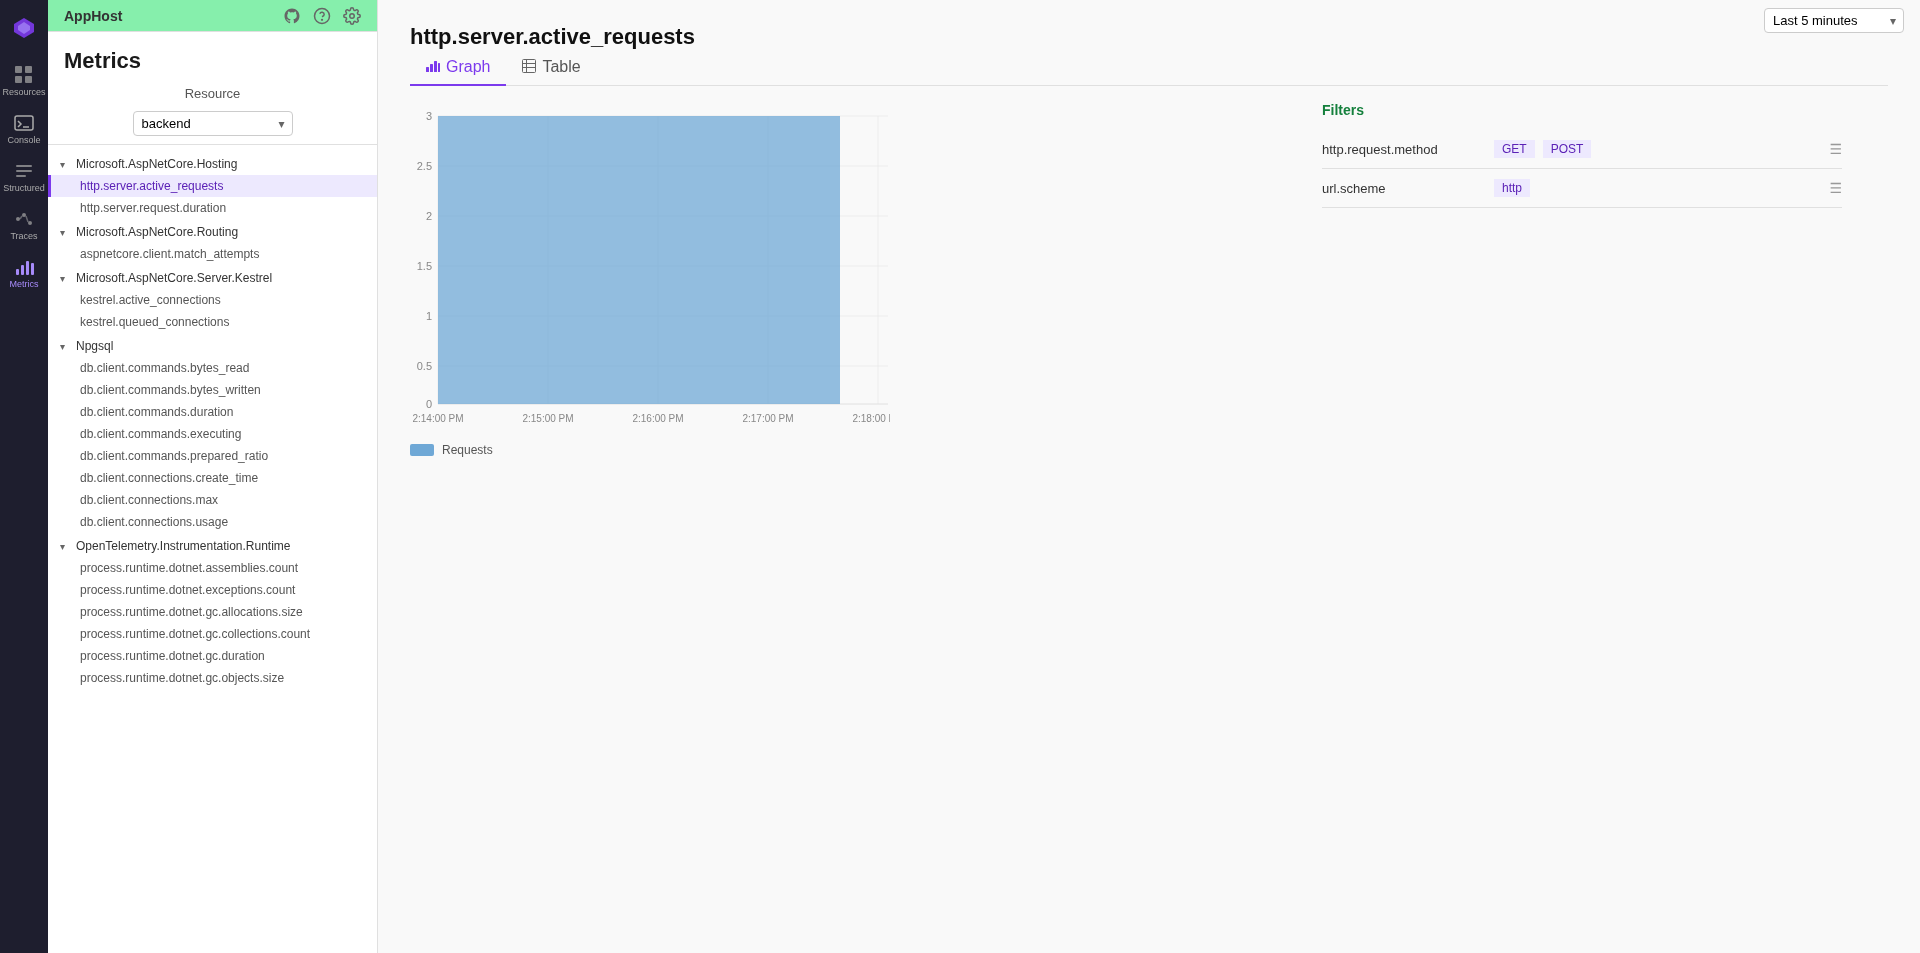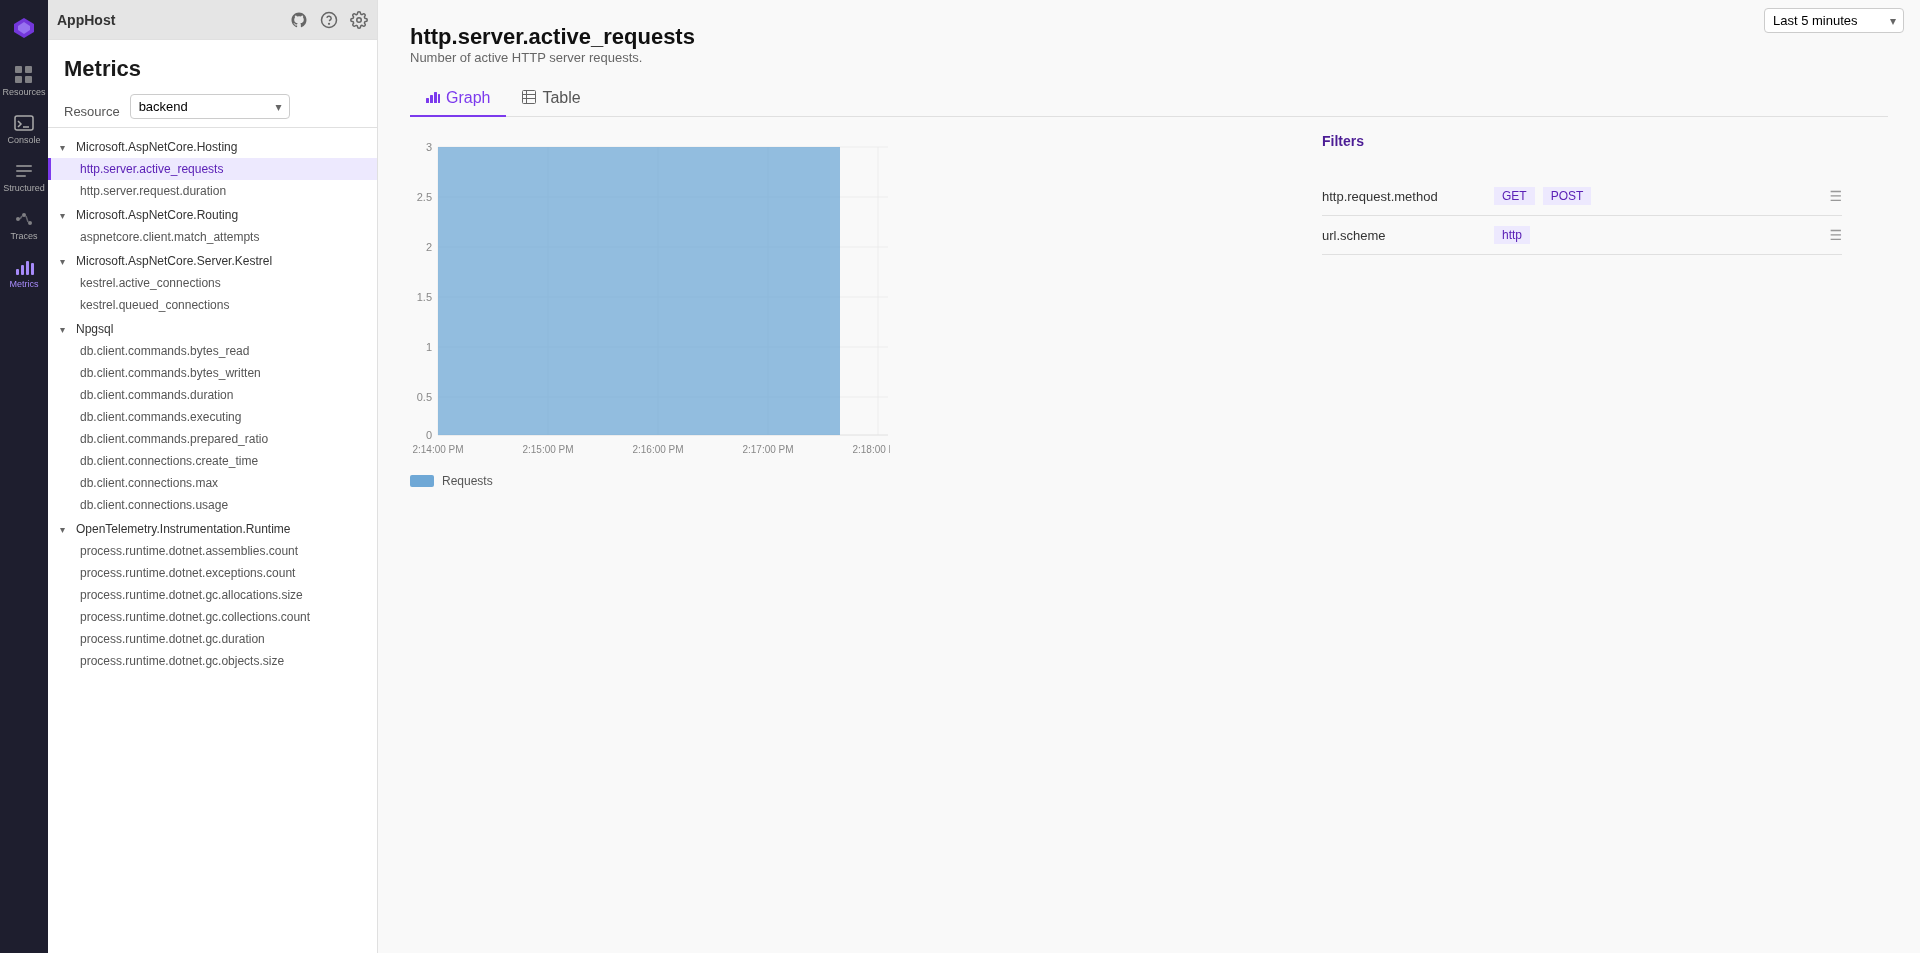--- a/index.html
+++ b/index.html
@@ -43,22 +43,23 @@
       border-bottom: 1px solid #e0e0e0;
     }
     .page-title {
       font-size: 22px;
       font-weight: 600;
       color: #1a1a1a;
       margin-bottom: 12px;
     }
     .resource-row {
       display: flex;
-      align-items: flex-end;
+      align-items: center;
       gap: 10px;
+      flex-direction: column;
     }
     .resource-label {
       color: #555;
       font-size: 13px;
     }
     .resource-select {
       border: 1px solid #ccc;
       border-radius: 4px;
       padding: 4px 28px 4px 8px;
       font-size: 13px;
@@ -134,24 +135,24 @@
     .main-content {
       flex: 1;
       display: flex;
       flex-direction: column;
       overflow: hidden;
       background: #f9f9f9;
     }
 
     
     .top-bar {
-      background: #e5e5e5;
+      background: #86efac;
       border-bottom: 1px solid #e0e0e0;
-      padding: 0 9px;
-      height: 40px;
+      padding: 0 16px;
+      height: 32px;
       display: flex;
       align-items: center;
       justify-content: space-between;
     }
     .app-title {
       font-size: 14px;
       font-weight: 600;
       color: #333;
       display: flex;
       align-items: center;
@@ -258,22 +259,22 @@
     }
 
     
     .filters-panel {
       width: 520px;
       flex-shrink: 0;
     }
     .filters-title {
       font-size: 14px;
       font-weight: 600;
-      color: #4c1d95;
-      margin-bottom: 28px;
+      color: #15803d;
+      margin-bottom: 12px;
     }
     .filter-row {
       display: flex;
       align-items: center;
       padding: 10px 0;
       border-bottom: 1px solid #e0e0e0;
       gap: 12px;
     }
     .filter-name {
       font-size: 13px;
@@ -480,21 +481,20 @@
         <option>Last 30 minutes</option>
         <option>Last 1 hour</option>
       </select>
     </div>
   </div>
 
   <div class="metric-area">
 
     <div>
       <div class="metric-title">http.server.active_requests</div>
-      <div class="metric-description">Number of active HTTP server requests.</div>
     </div>
 
     <div class="tabs-row">
       <button class="tab-btn active">
         <span class="tab-icon">
           <svg width="14" height="14" viewBox="0 0 14 14" fill="none">
             <rect x="0" y="8" width="3" height="5" rx="0.5" fill="#7c3aed"></rect>
             <rect x="4" y="5" width="3" height="8" rx="0.5" fill="#7c3aed"></rect>
             <rect x="8" y="2" width="3" height="11" rx="0.5" fill="#7c3aed"></rect>
             <rect x="12" y="4" width="2" height="9" rx="0.5" fill="#7c3aed"></rect>

